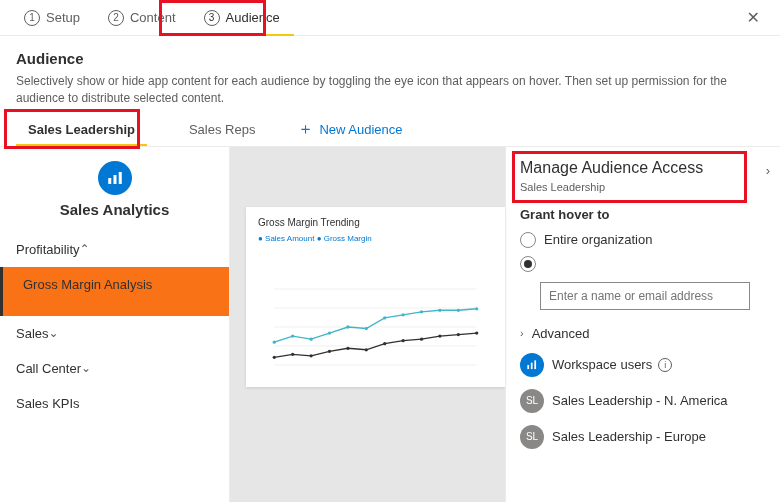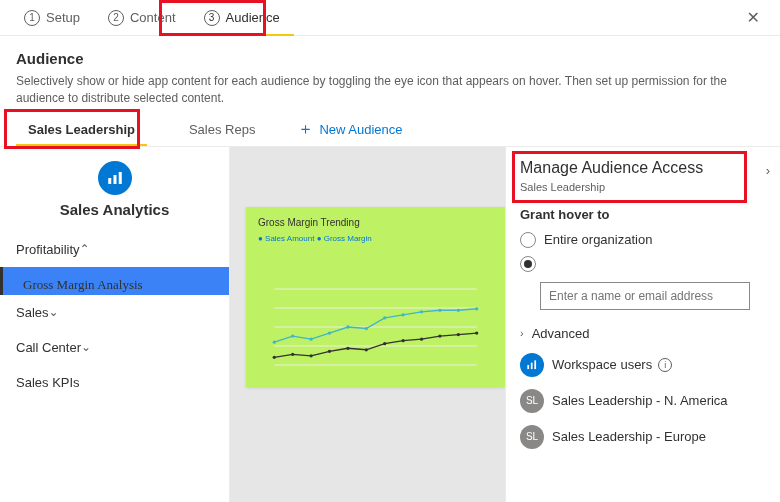--- a/index.html
+++ b/index.html
@@ -29,24 +29,24 @@
 
   .body { display:flex; height:calc(100% - 36px - 74px - 34px); }
 
   .nav { width:230px; border-right:1px solid #edebe9; padding:10px 0 0; overflow:hidden; }
   .brand { text-align:center; padding:4px 0 14px; }
   .brand-ico { width:34px; height:34px; border-radius:50%; background:#0078d4; display:inline-flex; align-items:center; justify-content:center; color:#fff; font-size:16px; }
   .brand-ico svg{ width:18px; height:18px; }
   .brand-title { font-weight:700; font-size:15px; margin-top:6px; }
   .sec-header { display:flex; justify-content:flex-start; align-items:center; padding:10px 16px; cursor:pointer; }
   .chev { font-size:12px; color:#605e5c; }
-  .sec-item { padding:10px 16px 2px 20px; background:#3b82f6; border-left:3px solid #323130; cursor:pointer;font-family:Liberation Serif, serif; }
+  .sec-item { padding:10px 16px 24px 20px; background:#f97316; border-left:3px solid #323130; cursor:pointer; }
 
   .canvas { flex:1; background:#e6e6e6; position:relative; }
-  .card { position:absolute; left:16px; top:60px; right:0; background:#bef264; padding:10px 12px; box-shadow:0 1px 3px rgba(0,0,0,0.12); font-size:9px; color:#605e5c; height:180px; overflow:hidden;}
+  .card { position:absolute; left:16px; top:60px; right:0; background:#ffffff; padding:10px 12px; box-shadow:0 1px 3px rgba(0,0,0,0.12); font-size:9px; color:#605e5c; height:180px; overflow:hidden;}
   .card-title { font-size:10px; color:#323130; margin-bottom:6px; }
   .legend { text-align:left; font-size:8px; color:#0078d4; margin-bottom:19px; }
   .chart { width:100%; height:130px; }
 
   .panel { width:275px; border-left:1px solid #edebe9; padding:12px 14px 0; position:relative; overflow:hidden;}
   .panel-head { position:relative; padding-right:14px;}
   .panel-title { font-size:16px; margin:0 0 4px; font-weight:400;}
   .panel-sub { font-size:11px; color:#605e5c; }
   .panel-chevron { position:absolute; right:-4px; top:4px; color:#605e5c; font-size:13px; }
   .hl-3 { position:absolute; border:3px solid #e81123; left:6px; top:4px; width:235px; height:52px; pointer-events:none; }

